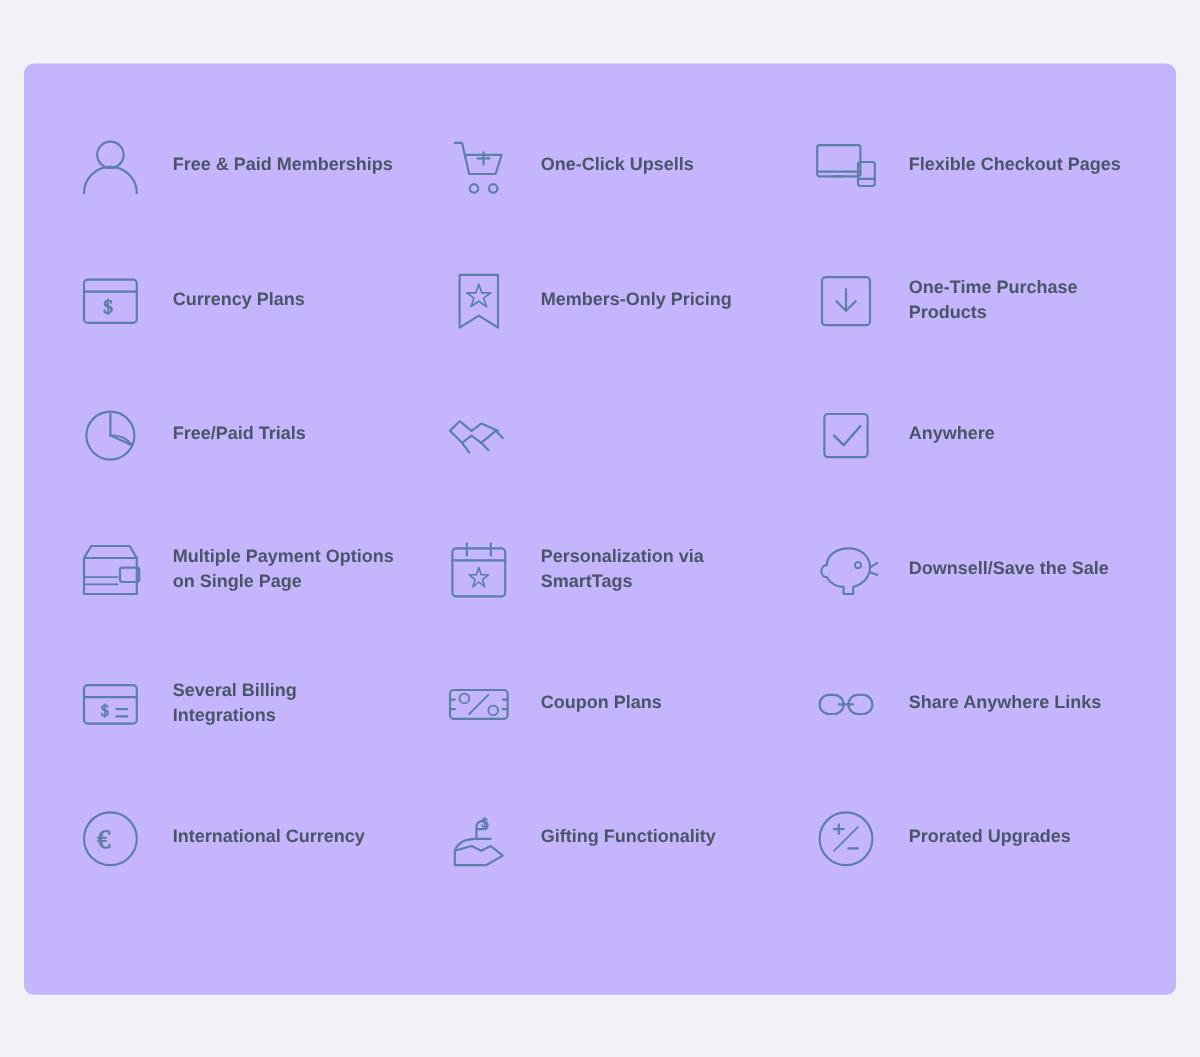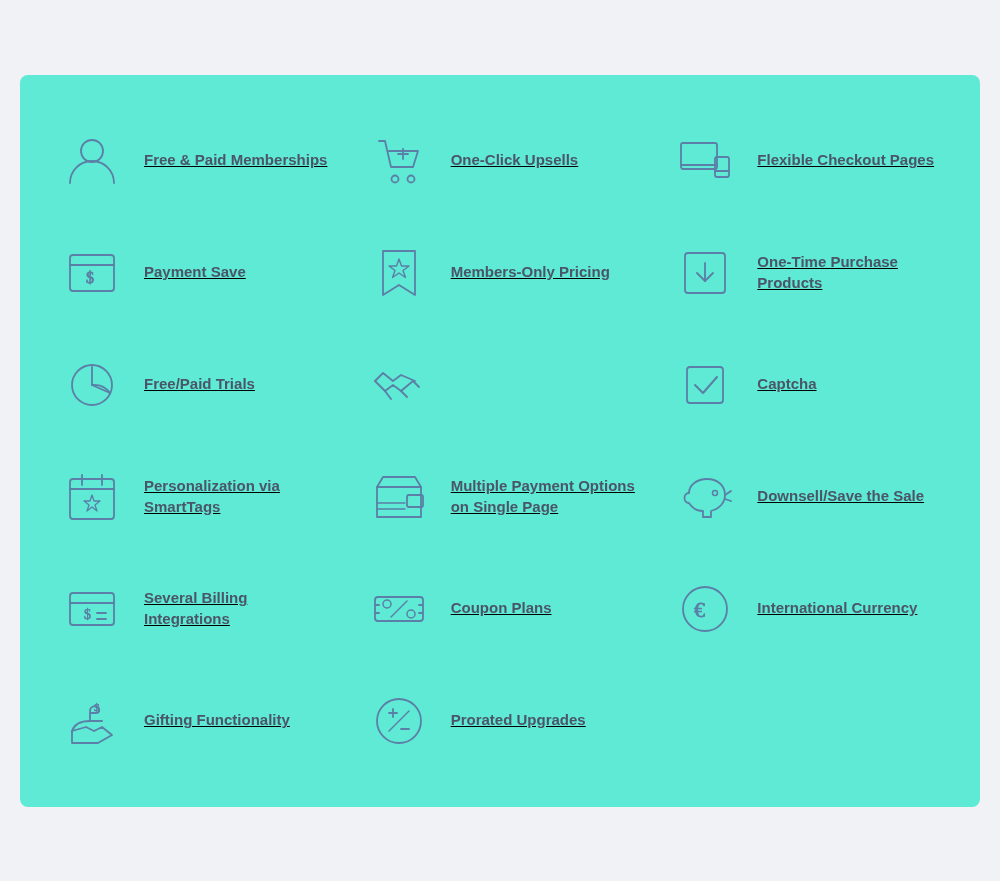--- a/index.html
+++ b/index.html
@@ -6,26 +6,25 @@
     body {
       background: #f0f2f5;
       font-family: -apple-system, BlinkMacSystemFont, 'Segoe UI', sans-serif;
       display: flex;
       justify-content: center;
       align-items: center;
       min-height: 100vh;
       padding: 20px;
     }
     .container {
-      background: #5eead4;
+      background: #c4b5fd;
       border-radius: 8px;
       padding: 30px 20px;
       width: 1000px;
       max-width: 100%;
-      text-decoration: underline;
     }
     .grid {
       display: grid;
       grid-template-columns: repeat(3, 1fr);
       gap: 0;
     }
     .feature-item {
       display: flex;
       align-items: center;
       padding: 22px 18px;
@@ -100,21 +99,21 @@
 
 
     <div class="feature-item">
       <div class="icon-wrap">
         <svg viewBox="0 0 60 60">
           <rect x="8" y="12" width="44" height="36" rx="3" stroke="#5b7fa6" stroke-width="1.8"></rect>
           <line x1="8" y1="22" x2="52" y2="22" stroke="#5b7fa6" stroke-width="1.8"></line>
           <text x="24" y="40" font-size="16" stroke="#5b7fa6" stroke-width="0.8" fill="#5b7fa6" font-family="serif">$</text>
         </svg>
       </div>
-      <span class="feature-label">Payment Save</span>
+      <span class="feature-label">Currency Plans</span>
     </div>
 
     <div class="feature-item">
       <div class="icon-wrap">
         <svg viewBox="0 0 60 60">
           <path d="M14 8 H46 V52 L30 42 L14 52 Z" stroke="#5b7fa6" stroke-width="1.8"></path>
           <polygon points="30,16 32.5,23 40,23 34,27.5 36.5,34.5 30,30 23.5,34.5 26,27.5 20,23 27.5,23" stroke="#5b7fa6" stroke-width="1.4"></polygon>
         </svg>
       </div>
       <span class="feature-label">Members-Only Pricing</span>
@@ -155,47 +154,47 @@
       </div>
     </div>
 
     <div class="feature-item">
       <div class="icon-wrap">
         <svg viewBox="0 0 60 60">
           <rect x="12" y="12" width="36" height="36" rx="3" stroke="#5b7fa6" stroke-width="1.8"></rect>
           <polyline points="20,30 28,38 42,22" stroke="#5b7fa6" stroke-width="2"></polyline>
         </svg>
       </div>
-      <span class="feature-label">Captcha</span>
+      <span class="feature-label">Anywhere</span>
+    </div>
+
+    <div class="feature-item">
+      <div class="icon-wrap">
+        <svg viewBox="0 0 60 60">
+          <path d="M8 20 H52 V50 H8 Z" stroke="#5b7fa6" stroke-width="1.8"></path>
+          <path d="M8 20 L14 10 H46 L52 20" stroke="#5b7fa6" stroke-width="1.8"></path>
+          <rect x="38" y="28" width="16" height="12" rx="2" stroke="#5b7fa6" stroke-width="1.8"></rect>
+          <line x1="8" y1="36" x2="36" y2="36" stroke="#5b7fa6" stroke-width="1.4"></line>
+          <line x1="8" y1="42" x2="36" y2="42" stroke="#5b7fa6" stroke-width="1.4"></line>
+        </svg>
+      </div>
+      <span class="feature-label">Multiple Payment Options on Single Page</span>
     </div>
 
     <div class="feature-item">
       <div class="icon-wrap">
         <svg viewBox="0 0 60 60">
           <rect x="8" y="12" width="44" height="40" rx="3" stroke="#5b7fa6" stroke-width="1.8"></rect>
           <line x1="8" y1="22" x2="52" y2="22" stroke="#5b7fa6" stroke-width="1.8"></line>
           <line x1="20" y1="8" x2="20" y2="18" stroke="#5b7fa6" stroke-width="1.8"></line>
           <line x1="40" y1="8" x2="40" y2="18" stroke="#5b7fa6" stroke-width="1.8"></line>
           <polygon points="30,28 32,34 38,34 33,38 35,44 30,40 25,44 27,38 22,34 28,34" stroke="#5b7fa6" stroke-width="1.3"></polygon>
         </svg>
       </div>
       <span class="feature-label">Personalization via SmartTags</span>
-    </div>
-
-    <div class="feature-item">
-      <div class="icon-wrap">
-        <svg viewBox="0 0 60 60">
-          <path d="M8 20 H52 V50 H8 Z" stroke="#5b7fa6" stroke-width="1.8"></path>
-          <path d="M8 20 L14 10 H46 L52 20" stroke="#5b7fa6" stroke-width="1.8"></path>
-          <rect x="38" y="28" width="16" height="12" rx="2" stroke="#5b7fa6" stroke-width="1.8"></rect>
-          <line x1="8" y1="36" x2="36" y2="36" stroke="#5b7fa6" stroke-width="1.4"></line>
-          <line x1="8" y1="42" x2="36" y2="42" stroke="#5b7fa6" stroke-width="1.4"></line>
-        </svg>
-      </div>
-      <span class="feature-label">Multiple Payment Options on Single Page</span>
     </div>
 
     <div class="feature-item">
       <div class="icon-wrap">
         <svg viewBox="0 0 60 60">
           <path d="M14 36 C8 36 8 26 14 26 C14 18 22 12 32 12 C42 12 50 18 50 28 C50 36 44 42 36 44 L36 50 L28 50 L28 44 C22 44 17 41 14 36 Z" stroke="#5b7fa6" stroke-width="1.8"></path>
           <circle cx="40" cy="26" r="2.5" stroke="#5b7fa6" stroke-width="1.5"></circle>
           <path d="M50 28 L56 24" stroke="#5b7fa6" stroke-width="1.8"></path>
           <path d="M50 32 L56 34" stroke="#5b7fa6" stroke-width="1.8"></path>
         </svg>
@@ -225,20 +224,30 @@
           <line x1="22" y1="38" x2="38" y2="22" stroke="#5b7fa6" stroke-width="1.5"></line>
           <line x1="6" y1="26" x2="10" y2="26" stroke="#5b7fa6" stroke-width="1.8"></line>
           <line x1="6" y1="34" x2="10" y2="34" stroke="#5b7fa6" stroke-width="1.8"></line>
           <line x1="50" y1="26" x2="54" y2="26" stroke="#5b7fa6" stroke-width="1.8"></line>
           <line x1="50" y1="34" x2="54" y2="34" stroke="#5b7fa6" stroke-width="1.8"></line>
         </svg>
       </div>
       <span class="feature-label">Coupon Plans</span>
     </div>
 
+    <div class="feature-item">
+      <div class="icon-wrap">
+        <svg viewBox="0 0 60 60">
+          <rect x="8" y="22" width="20" height="16" rx="8" stroke="#5b7fa6" stroke-width="1.8"></rect>
+          <rect x="32" y="22" width="20" height="16" rx="8" stroke="#5b7fa6" stroke-width="1.8"></rect>
+          <line x1="24" y1="30" x2="36" y2="30" stroke="#5b7fa6" stroke-width="1.8"></line>
+        </svg>
+      </div>
+      <span class="feature-label">Share Anywhere Links</span>
+    </div>
 
     <div class="feature-item">
       <div class="icon-wrap">
         <svg viewBox="0 0 60 60">
           <circle cx="30" cy="30" r="22" stroke="#5b7fa6" stroke-width="1.8"></circle>
           <text x="19" y="38" font-size="22" stroke="#5b7fa6" stroke-width="0.8" fill="#5b7fa6" font-family="serif">€</text>
         </svg>
       </div>
       <span class="feature-label">International Currency</span>
     </div>

